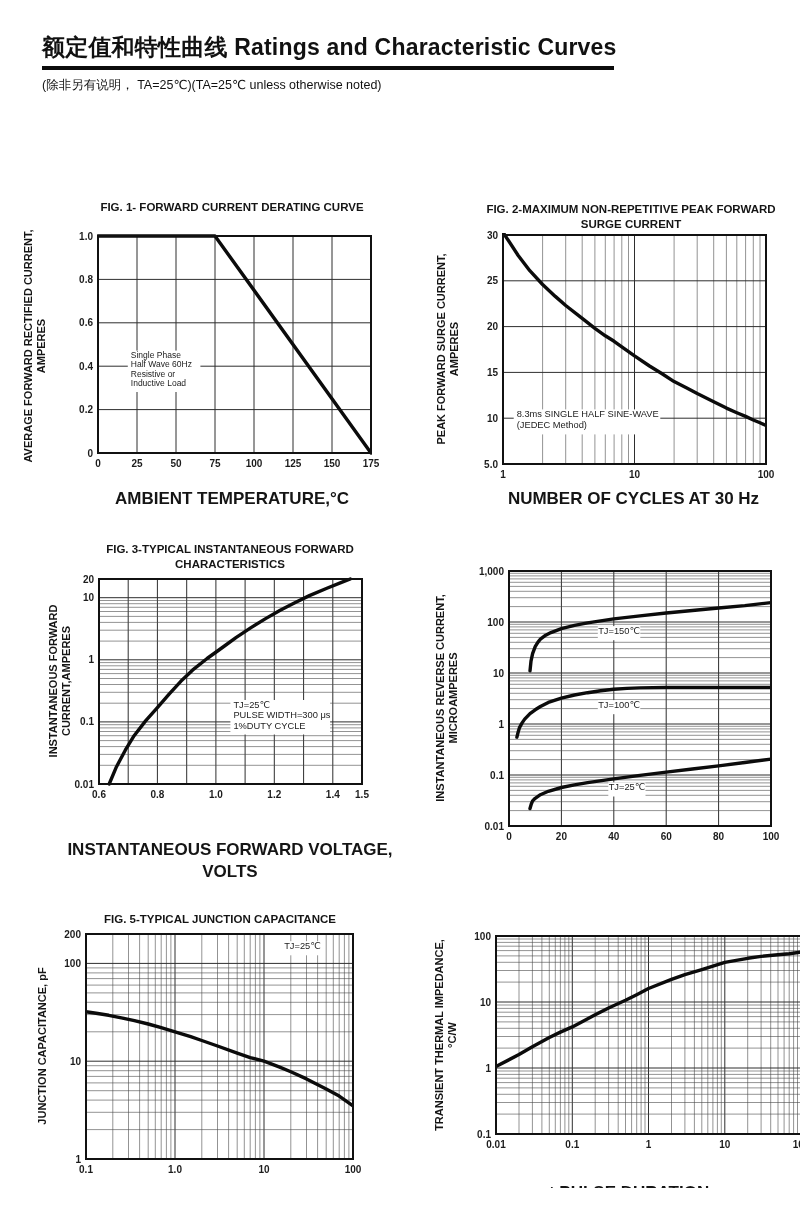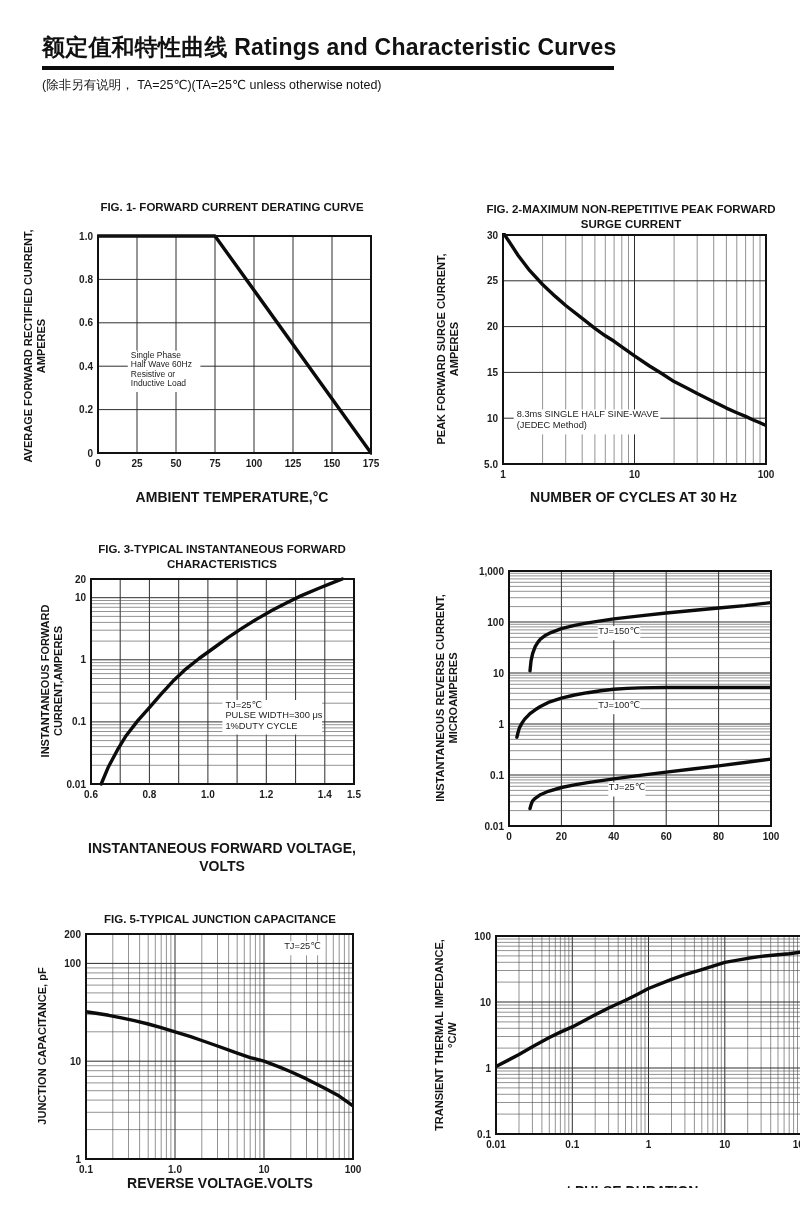--- a/index.html
+++ b/index.html
@@ -3,21 +3,21 @@
 <meta charset="utf-8">
 <style>
   html,body{margin:0;padding:0;background:#ffffff;}
   #page{position:relative;width:800px;height:1188px;background:#ffffff;overflow:hidden;
         font-family:"Liberation Sans","DejaVu Sans",sans-serif;color:#111;}
   .hdr-title{position:absolute;left:42px;top:32px;font-size:23px;font-weight:700;letter-spacing:0.2px;white-space:nowrap;}
   .hdr-rule{position:absolute;left:42px;top:66px;width:572px;height:4px;background:#0c0c0c;}
   .hdr-sub{position:absolute;left:42px;top:77px;font-size:12.5px;font-weight:400;white-space:nowrap;}
   figure.fig{position:absolute;margin:16px;}
   .fig-title{position:absolute;text-align:center;font-weight:700;font-size:11.5px;line-height:1.3;white-space:pre-line;color:#151515;}
-  .xlab{position:absolute;text-align:center;font-weight:700;font-size:14px;line-height:1.3;white-space:pre-line;color:#151515;}
+  .xlab{position:absolute;text-align:center;font-weight:700;font-size:17px;line-height:1.3;white-space:pre-line;color:#151515;}
   .ylab{position:absolute;transform:rotate(-90deg);text-align:center;font-weight:700;font-size:11px;line-height:1.2;white-space:pre-line;color:#151515;}
   svg.plot{position:absolute;overflow:visible;}
   svg text{font-family:"Liberation Sans","DejaVu Sans",sans-serif;}
   .grid-minor{stroke:#4a4a4a;stroke-width:0.6;}
   .grid-major{stroke:#2e2e2e;stroke-width:1;}
   .frame{fill:none;stroke:#111;stroke-width:2;}
   .curve{fill:none;stroke:#0b0b0b;stroke-width:3.4;stroke-linecap:round;stroke-linejoin:round;}
   .tick{font-size:10px;font-weight:700;fill:#1c1c1c;}
   .ann{fill:#222;font-weight:400;}
 </style>
@@ -146,21 +146,21 @@
           <text x="37" y="60.3" class="tick" text-anchor="end">25</text>
           <text x="37" y="106.1" class="tick" text-anchor="end">20</text>
           <text x="37" y="151.9" class="tick" text-anchor="end">15</text>
           <text x="37" y="197.7" class="tick" text-anchor="end">10</text>
           <text x="37" y="243.5" class="tick" text-anchor="end">5.0</text>
         </g>
       </svg>
     <div class="xlab" style="left:60px;right:25px;top:332px">NUMBER OF CYCLES AT 30 Hz</div>
   </figure>
 
-  <figure class="fig" style="left:8px;top:520px;width:400px;height:350px">
+  <figure class="fig" style="left:16px;top:520px;width:400px;height:350px">
     <div class="fig-title" style="left:30px;right:34px;top:6px">FIG. 3-TYPICAL INSTANTANEOUS FORWARD
 CHARACTERISTICS</div>
     <div class="ylab" style="width:240px;height:30px;left:-90px;top:130px">INSTANTANEOUS FORWARD
 CURRENT,AMPERES</div>
     <svg id="fig3-svg" class="plot" style="left:25px;top:32px" width="345" height="250" viewBox="0 0 345 250">
         <defs>
           <clipPath id="fig3-svg-c">
             <rect x="41" y="9" width="265" height="209"></rect>
           </clipPath>
         </defs>
@@ -404,21 +404,20 @@
           <text x="220.0" y="247" class="tick" text-anchor="middle">10</text>
           <text x="309.0" y="247" class="tick" text-anchor="middle">100</text>
         </g>
         <g>
           <text x="37" y="11.5" class="tick" text-anchor="end">200</text>
           <text x="37" y="40.9" class="tick" text-anchor="end">100</text>
           <text x="37" y="138.7" class="tick" text-anchor="end">10</text>
           <text x="37" y="236.5" class="tick" text-anchor="end">1</text>
         </g>
       </svg>
-    <div class="xlab" style="left:20px;right:12px;top:288px">REVERSE VOLTAGE,VOLTS</div>
   </figure>
 
   <figure class="fig" style="left:400px;top:870px;width:400px;height:345px">
     <div class="ylab" style="width:280px;height:28px;left:-109px;top:135px">TRANSIENT THERMAL IMPEDANCE,
 °C/W</div>
     <svg id="fig6-svg" class="plot" style="left:38px;top:42px" width="360" height="235" viewBox="0 0 360 235">
         <defs>
           <clipPath id="fig6-svg-c">
             <rect x="41" y="6" width="307" height="202"></rect>
           </clipPath>

